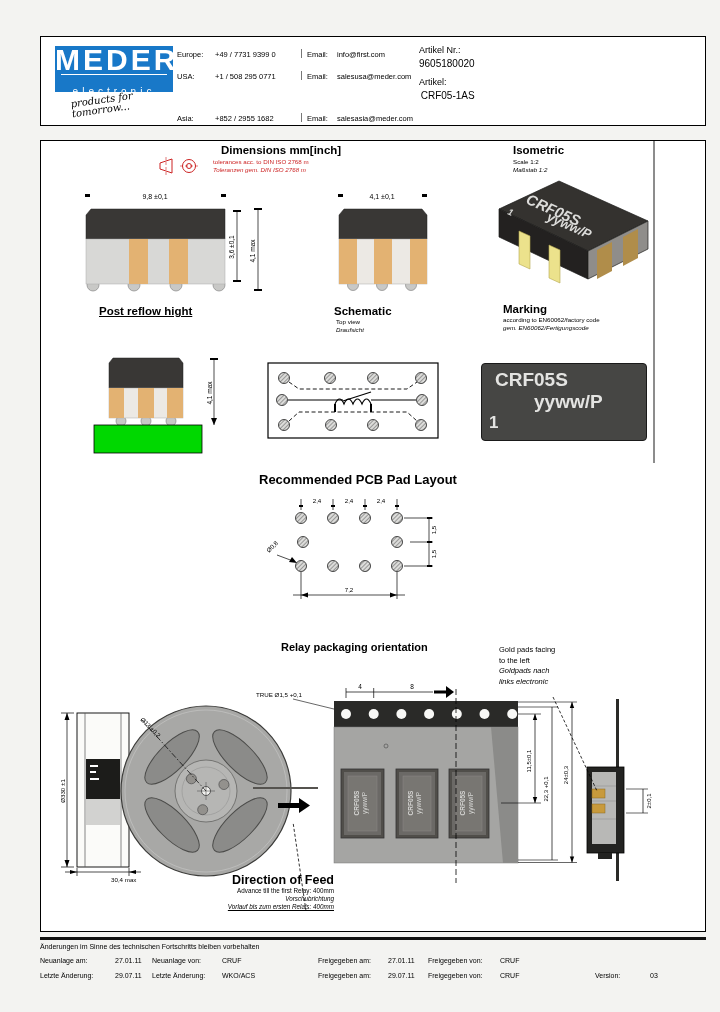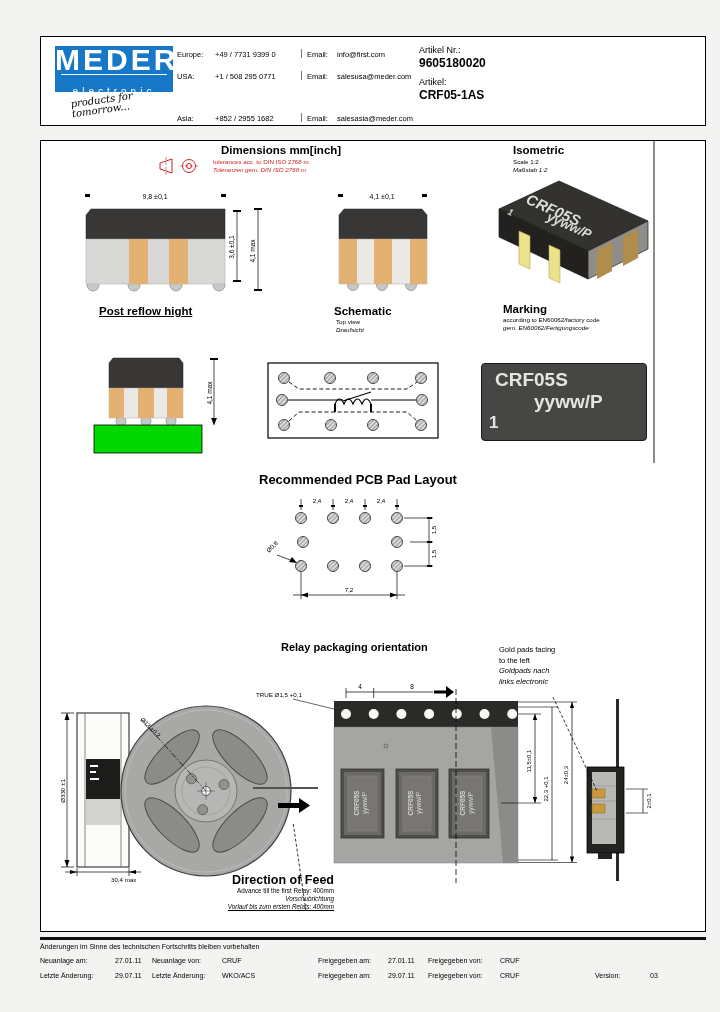--- a/index.html
+++ b/index.html
@@ -12,21 +12,21 @@
   #logo{position:absolute;left:14px;top:9px;width:118px;height:46px;background:#1878c8;color:#fff;text-align:center;}
   #logo .l1{font-size:30px;font-weight:bold;letter-spacing:3px;line-height:28px;}
   #logo .l2{font-size:10px;letter-spacing:4px;line-height:10px;border-top:1px solid #fff;margin:0 6px;padding-top:12px;}
   #slogan{position:absolute;left:30px;top:56px;width:92px;font-family:"DejaVu Serif",serif;font-style:italic;font-size:10px;line-height:10px;transform:rotate(-8deg);}
   .crow{position:absolute;left:130px;font-size:7.5px;white-space:nowrap;}
   .crow .rg{display:inline-block;width:38px;padding-left:6px;}
   .crow .ph{display:inline-block;width:86px;}
   .crow .bar{display:inline-block;width:1px;height:9px;background:#777;margin:0 5px -1px 0;}
   .crow .eml{display:inline-block;width:30px;}
   #artblock{position:absolute;left:378px;top:7px;font-size:9px;line-height:13px;}
-  #artblock .val{font-weight:bold;font-size:12px;margin-bottom:6px;}
+  #artblock .val{font-weight:normal;font-size:10px;margin-bottom:6px;text-align:right;}
   
   .sect-title{position:absolute;font-size:11.5px;font-weight:bold;white-space:nowrap;}
   .subnote{position:absolute;font-size:6.2px;line-height:7.5px;white-space:nowrap;}
   .rednote{color:#cc2222;}
   #marking-label{position:absolute;left:440px;top:222px;width:164px;height:76px;background:#464644;border:1px solid #1a1a1a;border-radius:4px;color:#e4e4e2;font-weight:bold;}
   #marking-label .m1{position:absolute;left:13px;top:5px;font-size:19px;}
   #marking-label .m2{position:absolute;left:52px;top:27px;font-size:19px;}
   #marking-label .mp{position:absolute;left:7px;top:49px;font-size:17px;}
   #gold-note{position:absolute;left:458px;top:504px;font-size:7.5px;line-height:10.5px;white-space:nowrap;}
   #feed-block{position:absolute;left:108px;top:732px;width:185px;text-align:right;}

